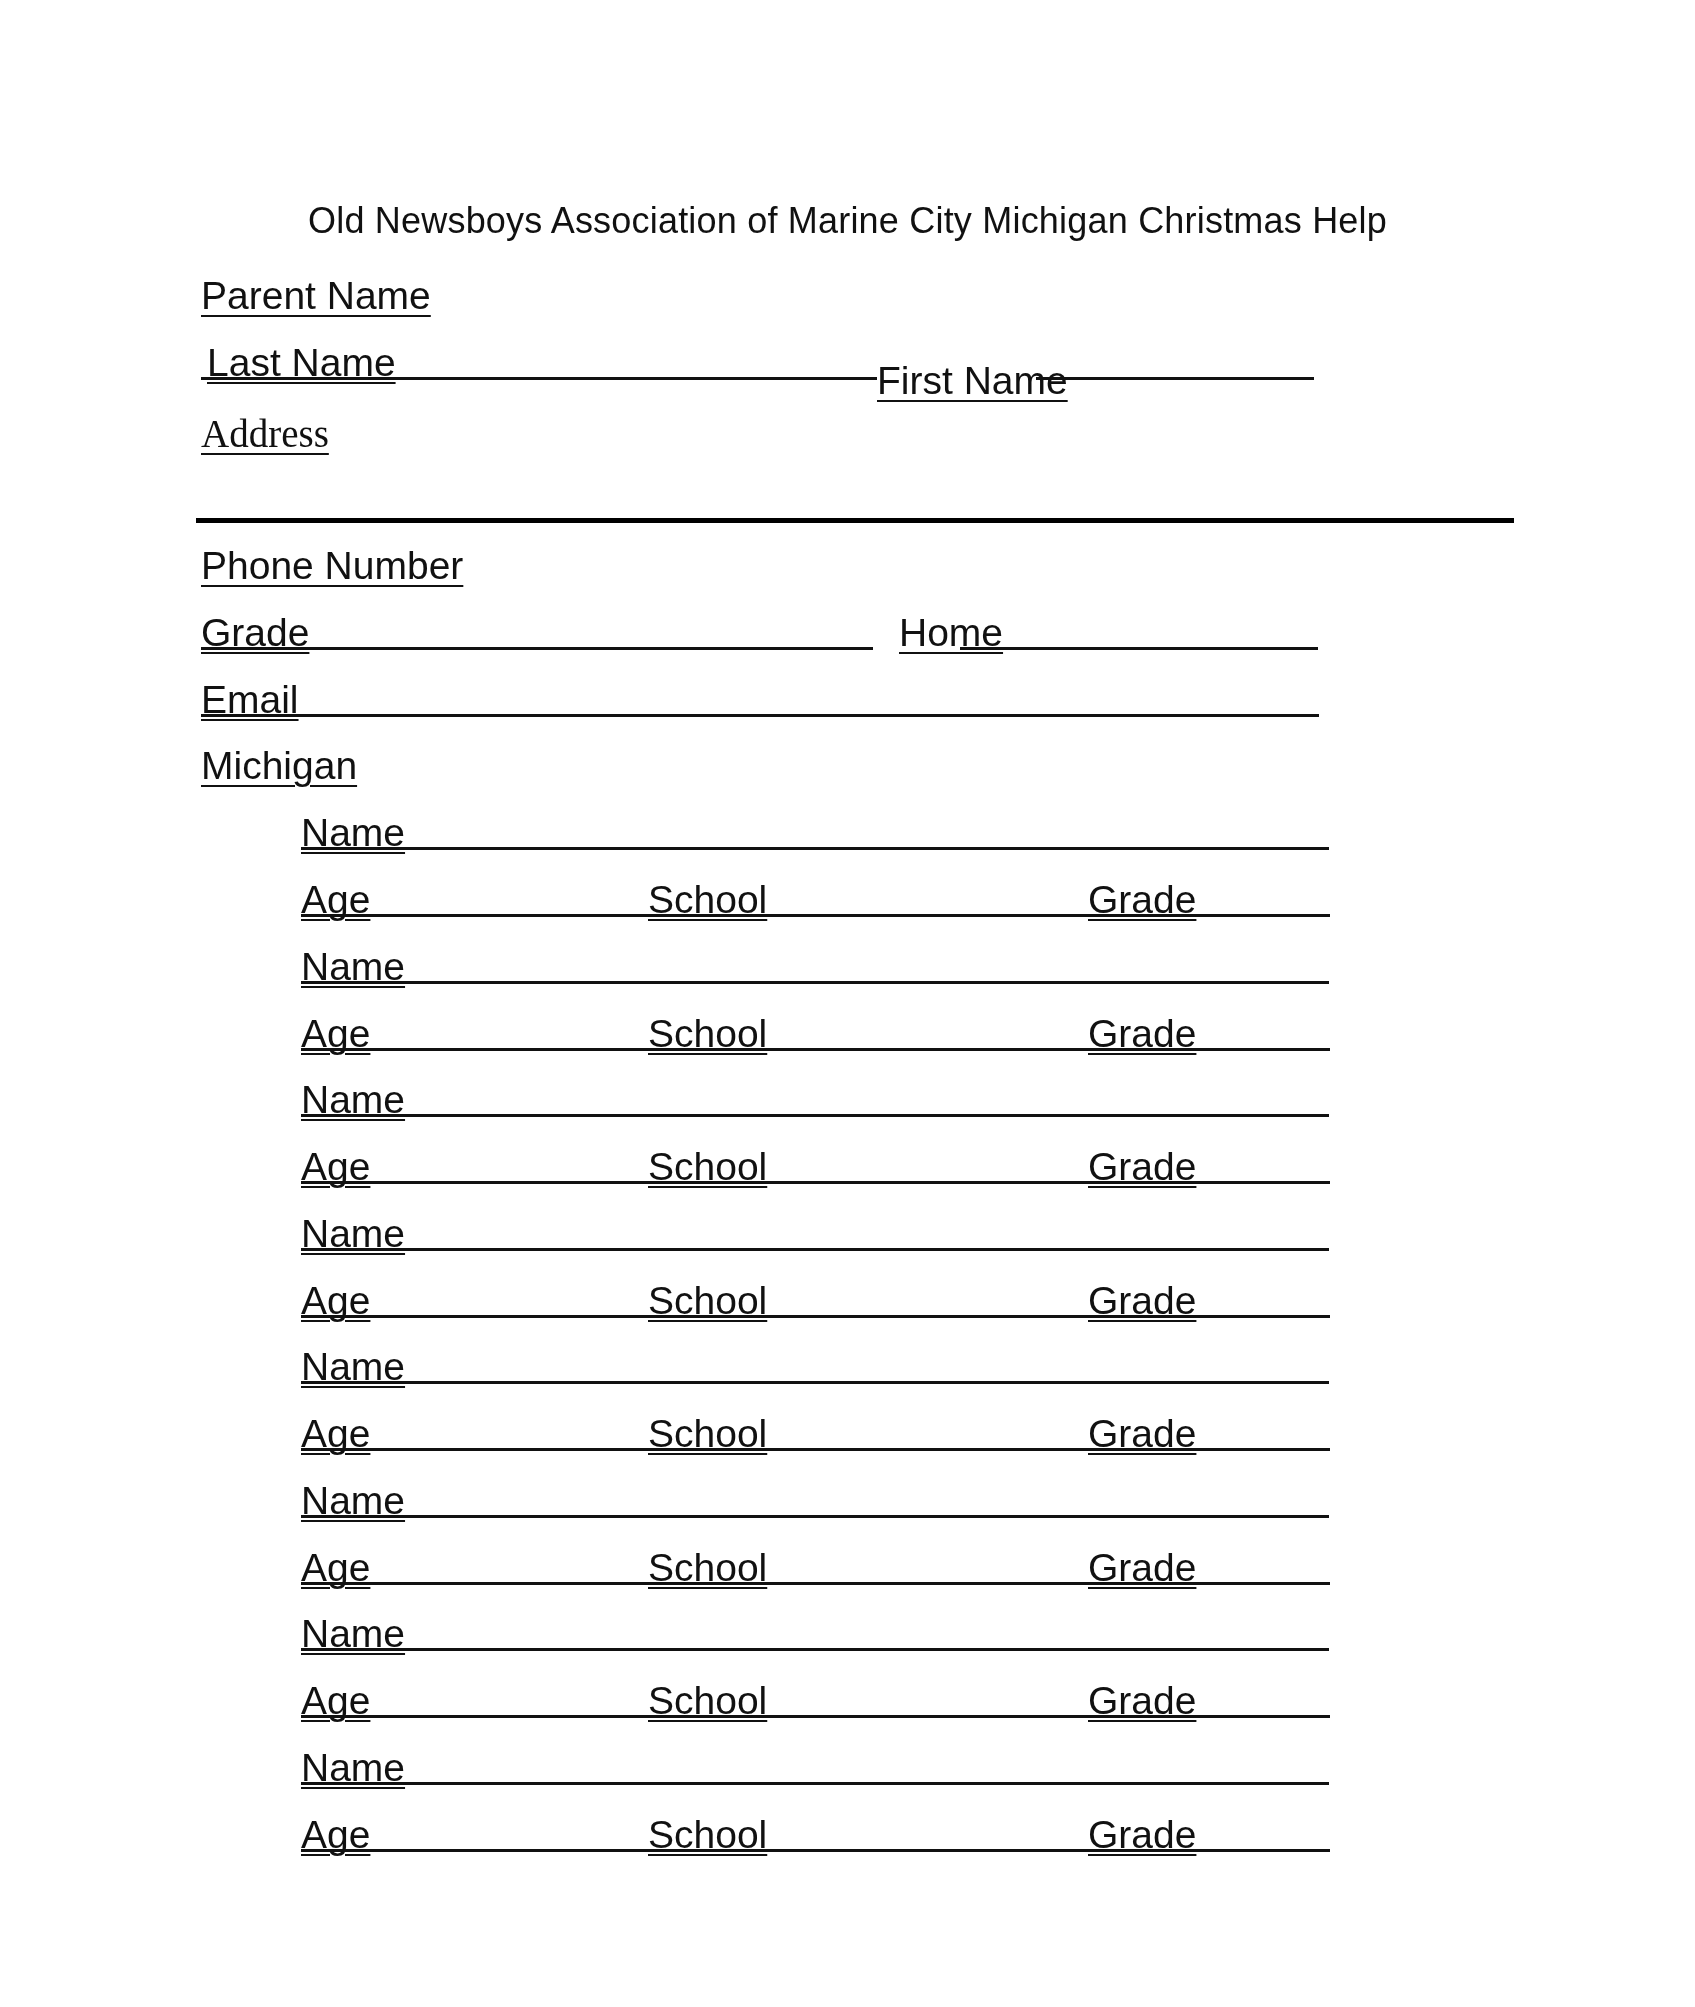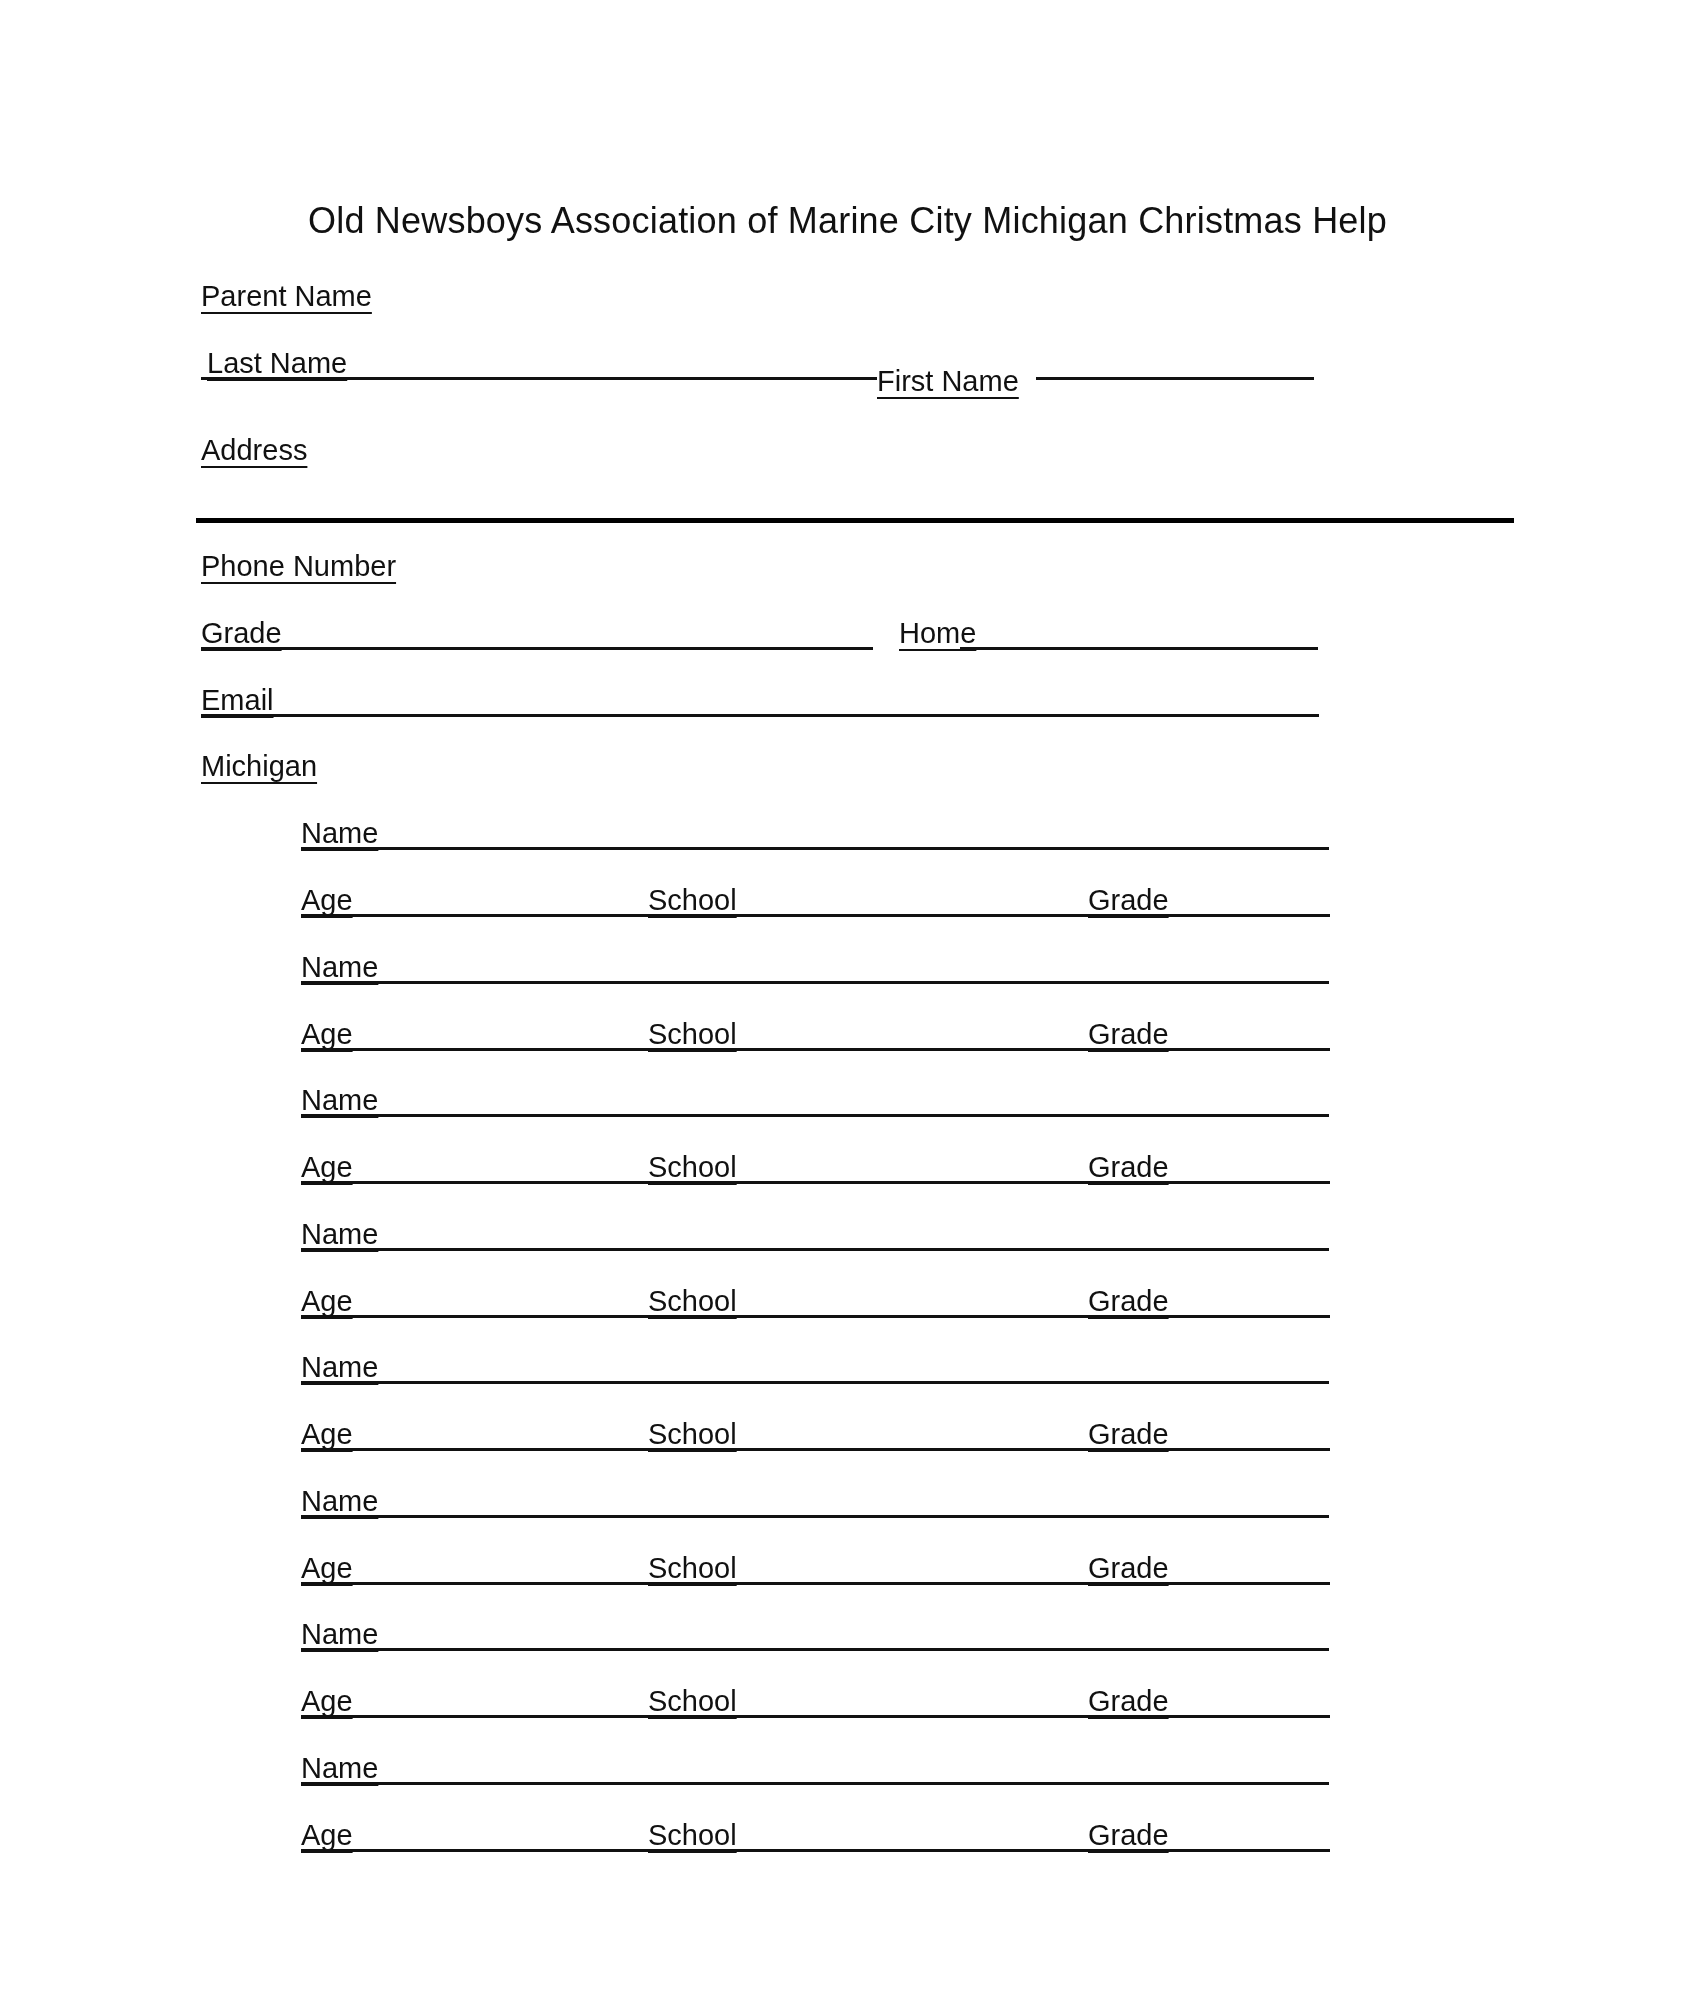--- a/index.html
+++ b/index.html
@@ -1,21 +1,21 @@
 <!DOCTYPE html>
 <html><head>
 <meta charset="utf-8">
 <style>
   html, body { margin: 0; padding: 0; background: #ffffff; }
   body { width: 1695px; height: 2007px; position: relative; overflow: hidden;
          font-family: "Liberation Sans", "DejaVu Sans", sans-serif; color: #111; }
   .page { position: absolute; left: 0; top: 0; width: 1695px; height: 2007px; }
   .title { position: absolute; left: 0; width: 1695px; top: 200px; text-align: center;
            font-size: 36px; letter-spacing: 0.2px; }
-  .line { position: absolute; font-size: 29px; line-height: 36px; height: 36px; }
+  .line { position: absolute; font-size: 39px; line-height: 36px; height: 36px; }
   .u { text-decoration: underline; text-decoration-thickness: 2px; text-underline-offset: 6px; }
   .blank { position: absolute; border-bottom: 3px solid #111; height: 0; }
   .red { color: #d11a1a; }
   .rule { position: absolute; left: 196px; width: 1318px; top: 518px; height: 5px; background: #000; }
   input.fill { position: absolute; border: none; background: transparent; outline: none;
                font-family: "Liberation Sans", sans-serif; font-size: 26px; height: 32px; padding: 0 4px; }
 </style>
 </head>
 <body>
 
@@ -25,21 +25,21 @@
 
   <div class="line u" style="left:201px; top:278px;">Parent Name</div>
 
   <div class="line u" style="left:207px; top:345px;">Last Name</div>
   <div class="blank" style="left:201px; width:676px; top:377px;"></div>
   <input class="fill" style="left: 360px; top: 345px; width: 500px;" type="text">
   <div class="line u" style="left:877px; top:345px;margin-top:18px;">First Name</div>
   <div class="blank" style="left:1036px; width:278px; top:377px;"></div>
   <input class="fill" style="left: 1040px; top: 345px; width: 270px;" type="text">
 
-  <div class="line u" style="left:201px; top:432px;">Address</div>
+  <div class="line u" style="left:201px; top:416px;font-family:Liberation Serif, serif;">Address</div>
   <input class="fill" style="left: 201px; top: 478px; width: 1300px;" type="text">
   <div class="rule"></div>
 
   <div class="line u" style="left:201px; top:548px;">Phone Number</div>
 
   <div class="line u" style="left:201px; top:615px;">Grade</div>
   <div class="blank" style="left:201px; width:672px; top:647px;"></div>
   <input class="fill" style="left: 305px; top: 615px; width: 560px;" type="text">
   <div class="line u" style="left:899px; top:615px;">Home</div>
   <div class="blank" style="left:960px; width:358px; top:647px;"></div>

